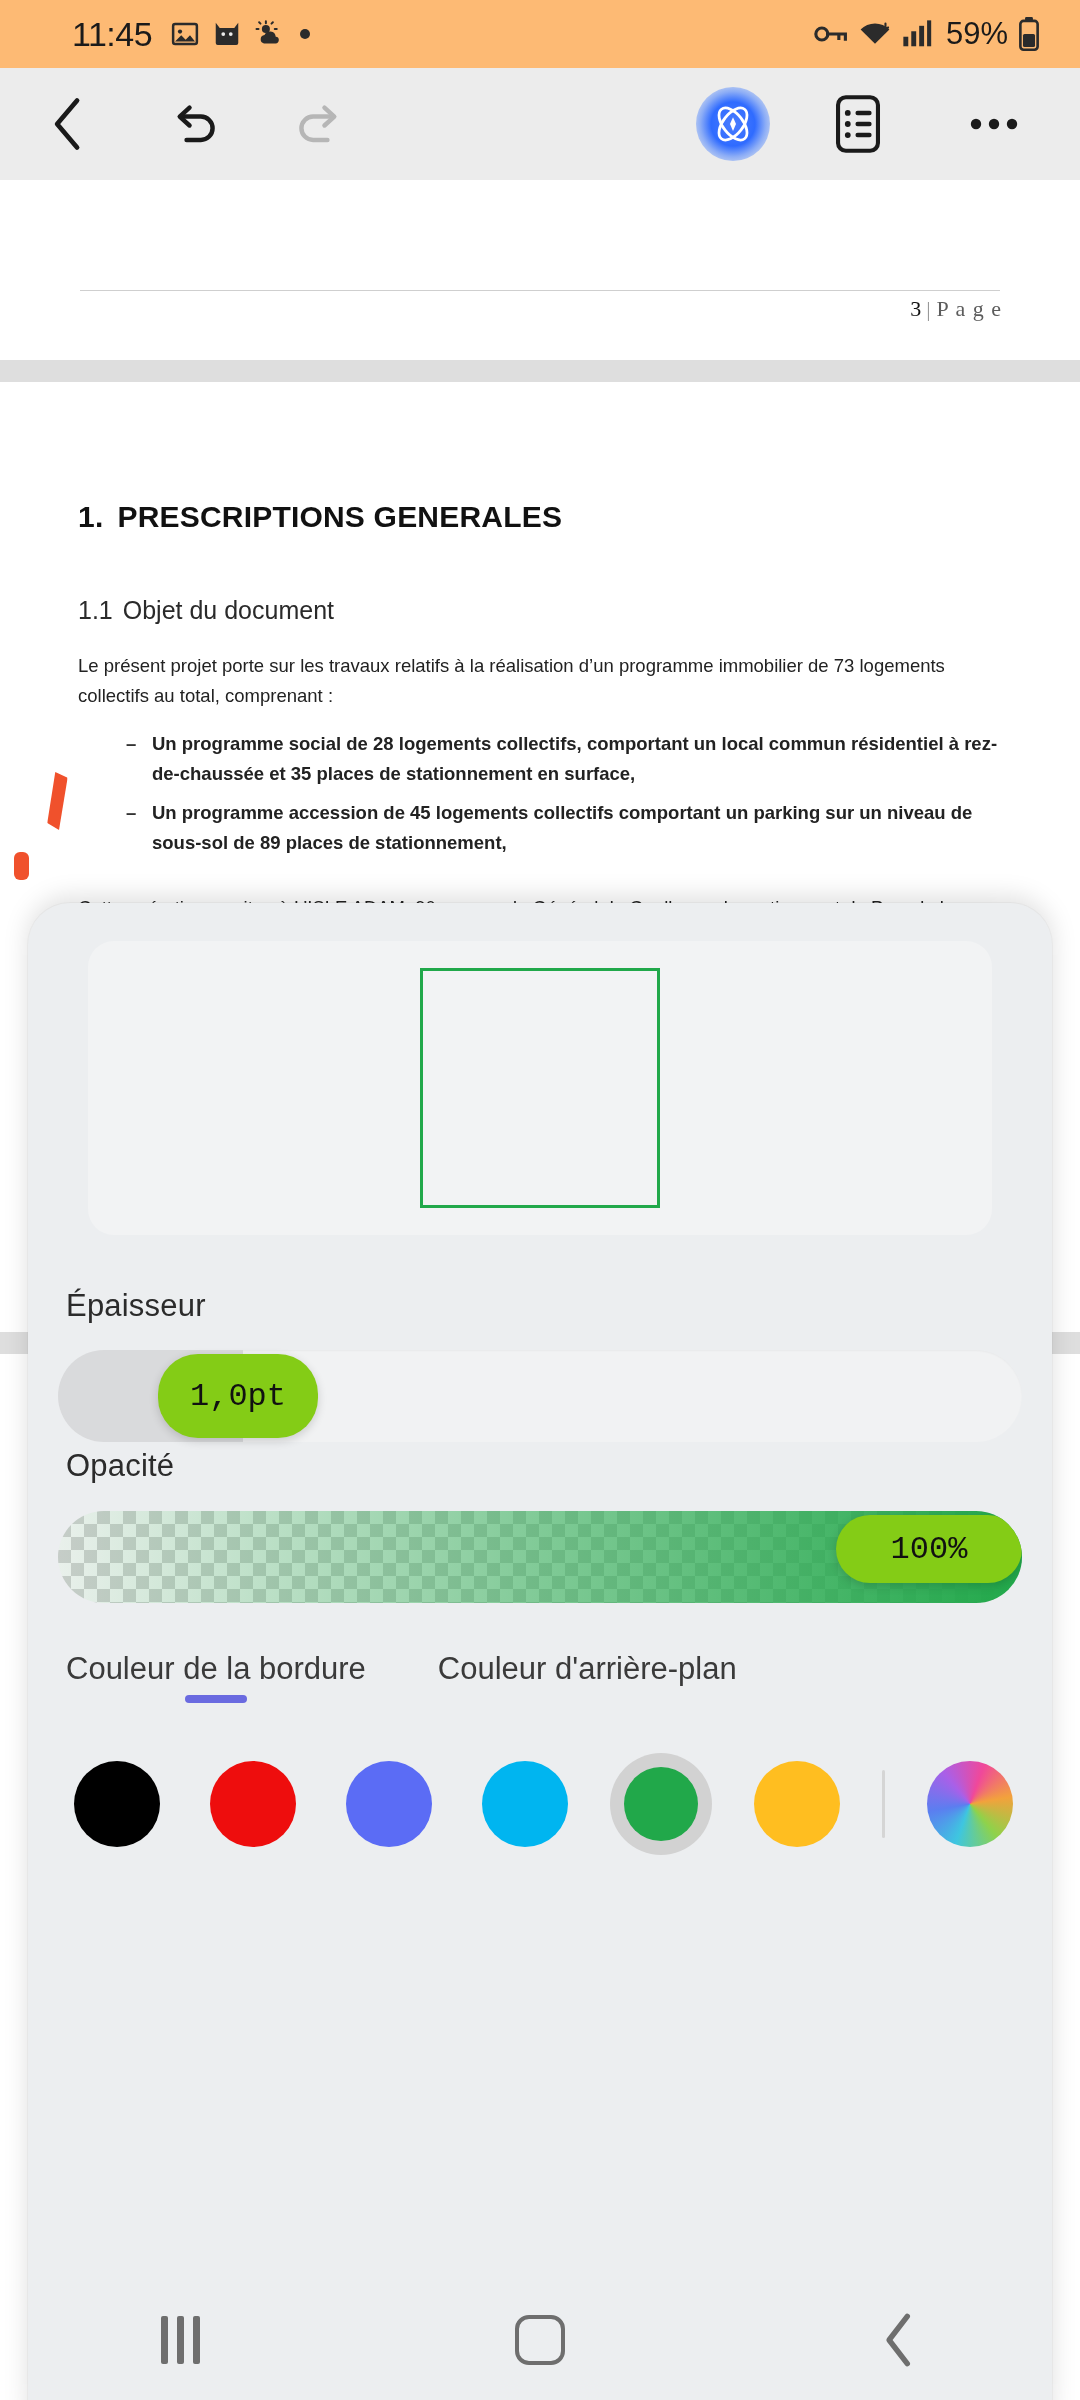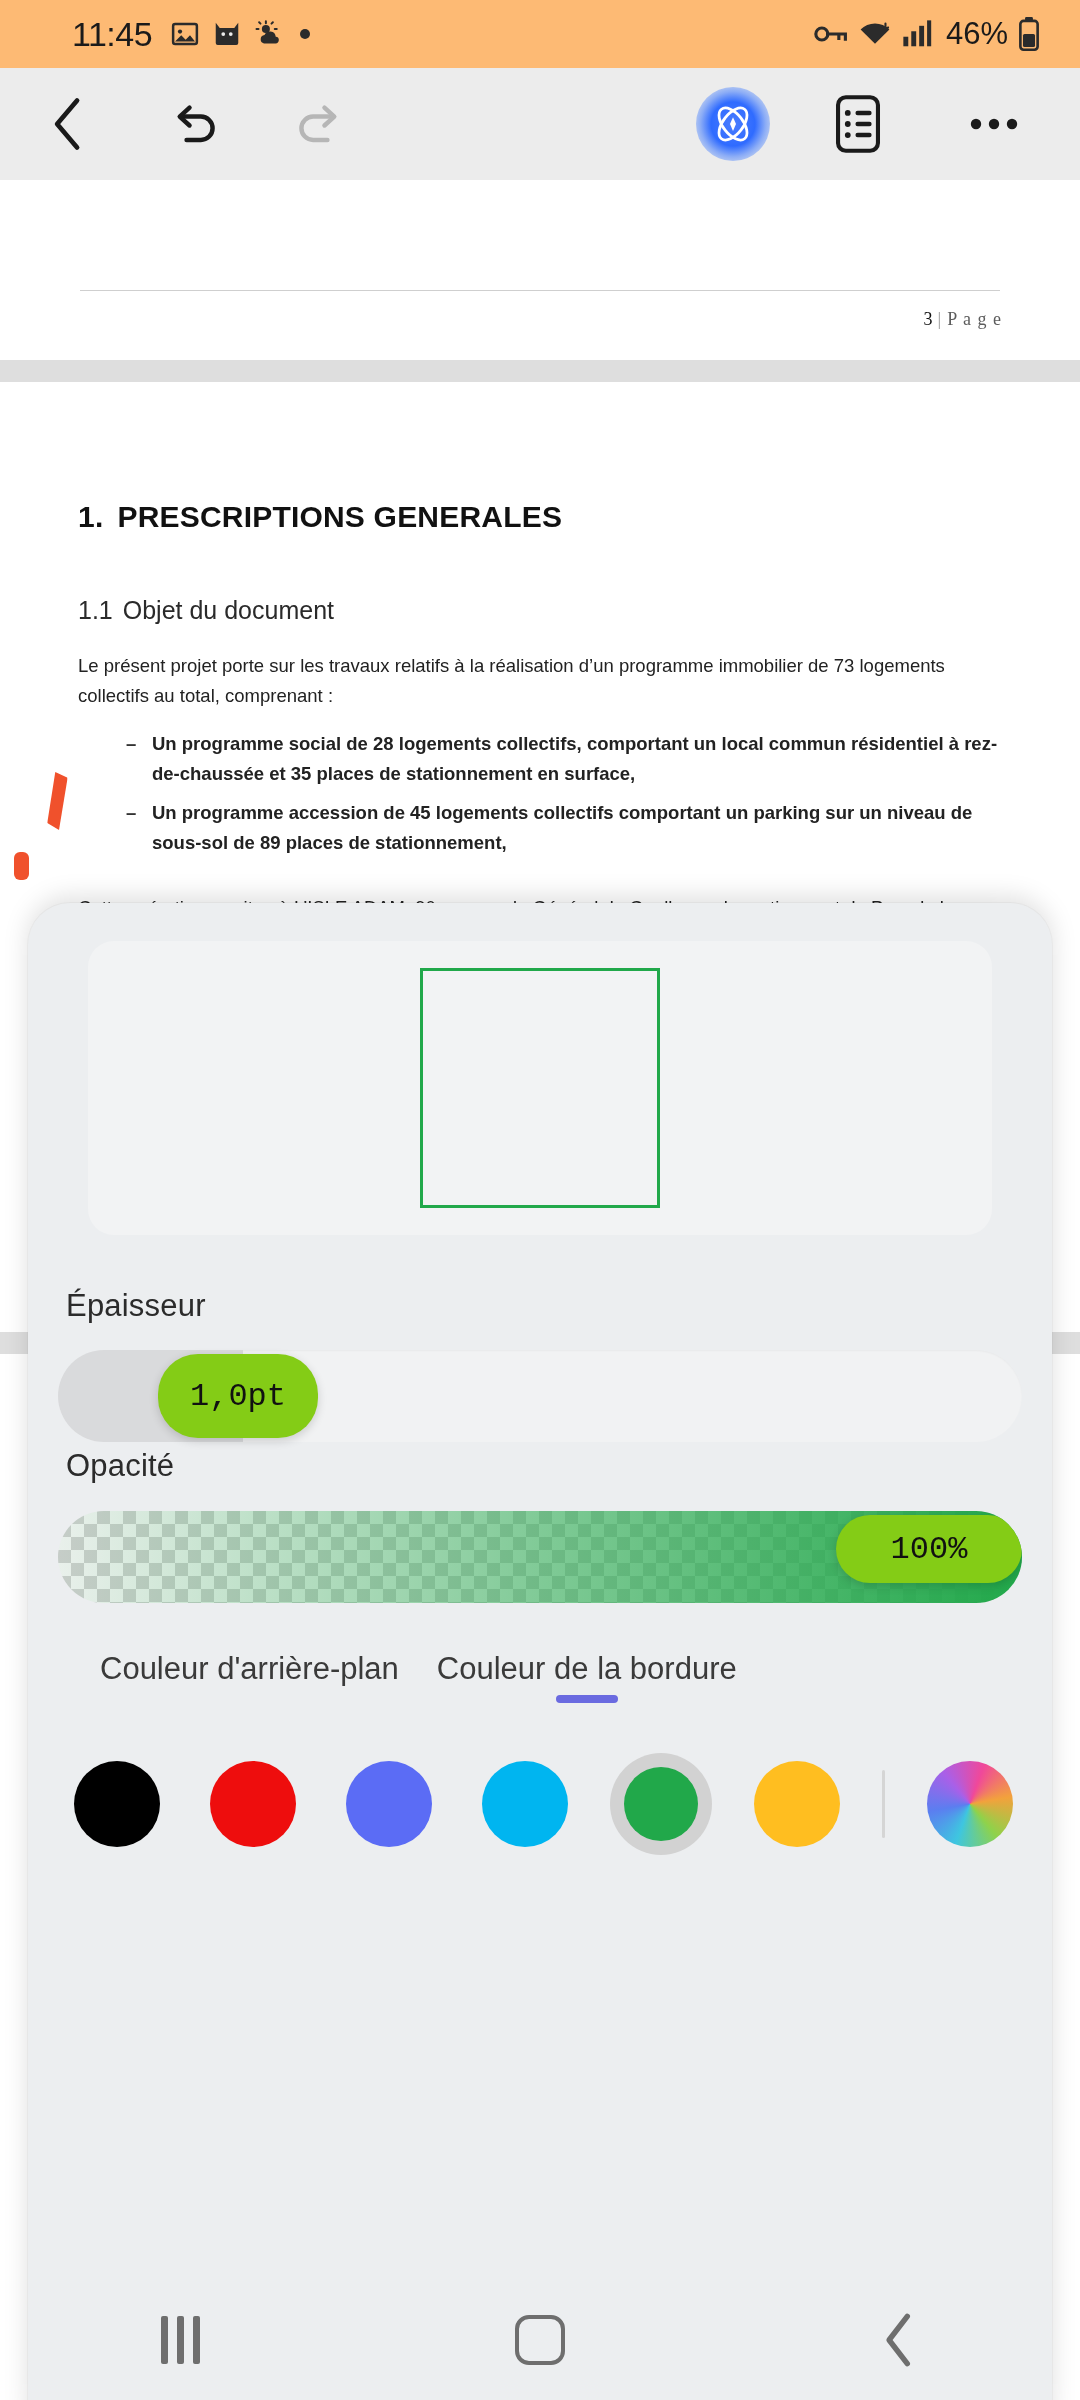--- a/index.html
+++ b/index.html
@@ -41,22 +41,22 @@
   .doc-area { position: absolute; top: 180px; left: 0; width: 1080px; height: 2220px; background: #ffffff; }
   .page-gap { position: absolute; left: 0; width: 1080px; height: 22px; background: #dedede; }
   .page-top {
     position: absolute; top: 0; left: 0; width: 1080px; height: 180px;
     background: #fff;
   }
   .page-footer-rule {
     position: absolute; left: 80px; top: 110px; width: 920px; height: 1px; background: #cfcfcf;
   }
   .page-footer-text {
-    position: absolute; right: 78px; top: 129px;
-    font-size: 18px; color: #5c5c5c; letter-spacing: 1px;
+    position: absolute; right: 78px; top: 116px;
+    font-size: 22px; color: #5c5c5c; letter-spacing: 1px;
     font-family: "Liberation Serif", serif;
   }
   .page-footer-text .pg-num { color: #111; letter-spacing: 0; }
   .page-footer-text .pg-sep { color: #999; margin: 0 5px; }
 
   .docbody { position: absolute; top: 202px; left: 0; width: 1080px; padding: 0 78px; }
   .h1 {
     font-size: 30px; font-weight: bold; color: #111; letter-spacing: 0.2px;
     margin-top: 118px; margin-bottom: 62px;
   }
@@ -242,21 +242,21 @@
           </svg>
       </span>
       <span class="ico">
         <svg width="30" height="30" viewBox="0 0 22 22">
             <rect x="1" y="13" width="3.6" height="7" fill="#2b2b2b"></rect>
             <rect x="6.8" y="9" width="3.6" height="11" fill="#2b2b2b"></rect>
             <rect x="12.6" y="5" width="3.6" height="15" fill="#2b2b2b"></rect>
             <rect x="18.4" y="1" width="3" height="19" fill="#2b2b2b"></rect>
           </svg>
       </span>
-      <span class="sb-battery-text">46%</span>
+      <span class="sb-battery-text">59%</span>
       <span class="ico">
         <svg width="22" height="34" viewBox="0 0 16 26">
             <rect x="5" y="0" width="6" height="3" rx="1" fill="#2b2b2b"></rect>
             <rect x="1.4" y="3" width="13.2" height="22" rx="2.4" fill="none" stroke="#2b2b2b" stroke-width="2"></rect>
             <rect x="3.4" y="13" width="9.2" height="10" rx="1.2" fill="#2b2b2b"></rect>
           </svg>
       </span>
     </span>
   </div>
 
@@ -356,26 +356,26 @@
       <div class="thumb-pill thumb-thick">1,0pt</div>
     </div>
 
     <div class="sec-label lbl-opacite">Opacité</div>
     <div class="slider-opacity">
       <div class="grad"></div>
       <div class="thumb-pill thumb-opacity">100%</div>
     </div>
 
     <div class="tabs">
-      <div class="tab tab-2">
-        <span>Couleur d'arrière-plan</span>
-      </div>
       <div class="tab tab-1 active">
         <span>Couleur de la bordure</span>
         <span class="underline"></span>
+      </div>
+      <div class="tab tab-2">
+        <span>Couleur d'arrière-plan</span>
       </div>
     </div>
 
     <div class="swatches">
       <div class="sw-wrap">
         <span class="sw" style="background:#000000"></span>
       </div>
       <div class="sw-gap"></div>
       <div class="sw-wrap">
         <span class="sw" style="background:#ee0d0d"></span>

